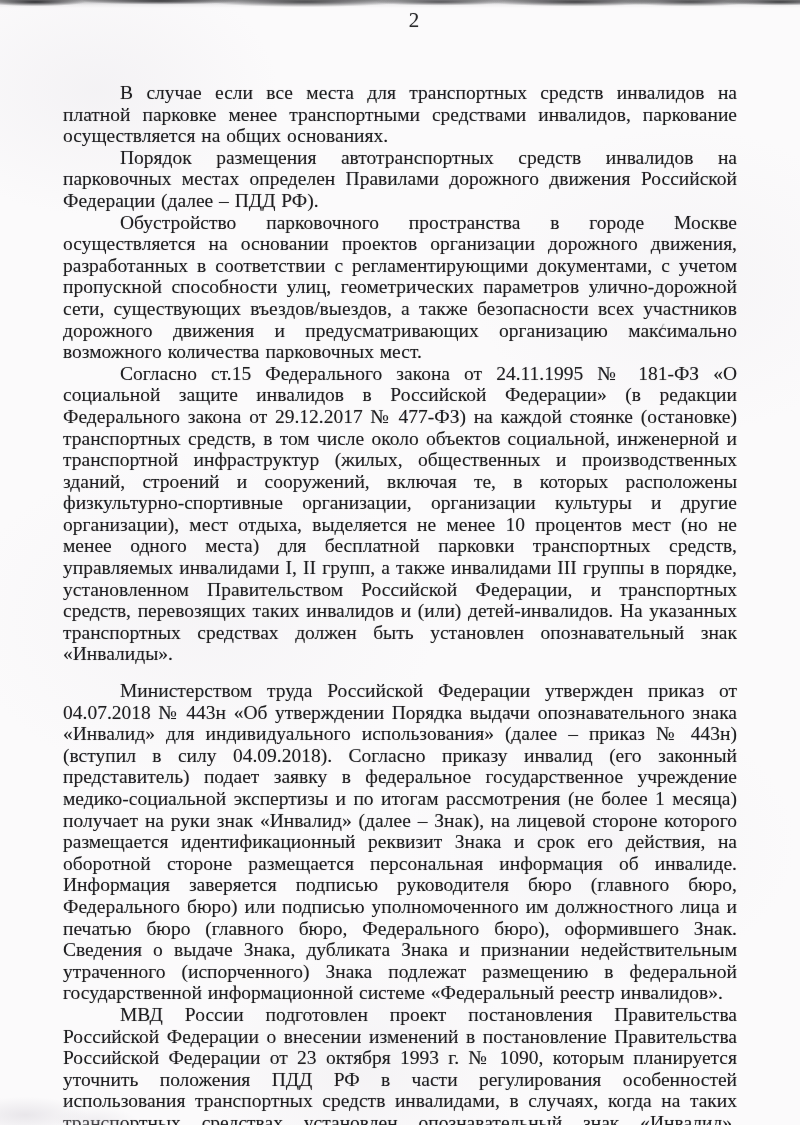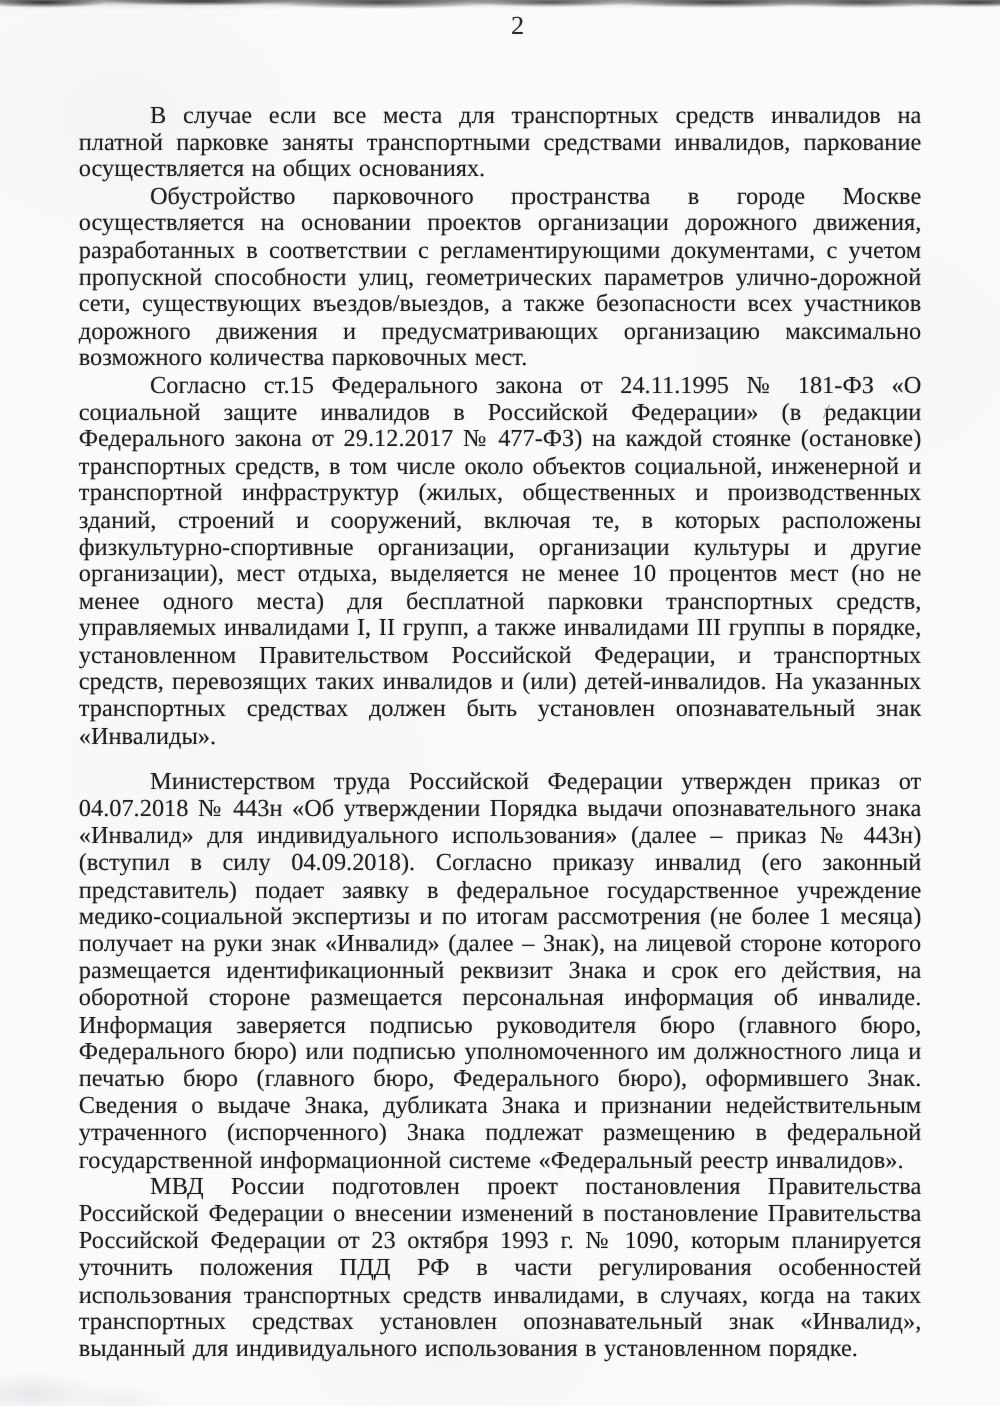--- a/index.html
+++ b/index.html
@@ -91,21 +91,22 @@
 </head>
 <body>
 
 <div class="page">
 
   <div class="scan-band"></div>
 
   <div class="page-number">2</div>
 
   <div class="content">
-    <p>В случае если все места для транспортных средств инвалидов на платной парковке заняты транспортными средствами инвалидов, паркование осуществляется на общих основаниях.</p>
+    <p>В случае если все места для транспортных средств инвалидов на платной парковке менее транспортными средствами инвалидов, паркование осуществляется на общих основаниях.</p>
+    <p>Порядок размещения автотранспортных средств инвалидов на парковочных местах определен Правилами дорожного движения Российской Федерации (далее – ПДД РФ).</p>
     <p>Обустройство парковочного пространства в городе Москве осуществляется на основании проектов организации дорожного движения, разработанных в соответствии с регламентирующими документами, с учетом пропускной способности улиц, геометрических параметров улично-дорожной сети, существующих въездов/выездов, а также безопасности всех участников дорожного движения и предусматривающих организацию максимально возможного количества парковочных мест.</p>
     <p>Согласно ст.15 Федерального закона от 24.11.1995 № 181-ФЗ «О социальной защите инвалидов в Российской Федерации» (в редакции Федерального закона от 29.12.2017 № 477-ФЗ) на каждой стоянке (остановке) транспортных средств, в том числе около объектов социальной, инженерной и транспортной инфраструктур (жилых, общественных и производственных зданий, строений и сооружений, включая те, в которых расположены физкультурно-спортивные организации, организации культуры и другие организации), мест отдыха, выделяется не менее 10 процентов мест (но не менее одного места) для бесплатной парковки транспортных средств, управляемых инвалидами I, II групп, а также инвалидами III группы в порядке, установленном Правительством Российской Федерации, и транспортных средств, перевозящих таких инвалидов и (или) детей-инвалидов. На указанных транспортных средствах должен быть установлен опознавательный знак «Инвалиды».</p>
     <p class="spaced">Министерством труда Российской Федерации утвержден приказ от 04.07.2018 № 443н «Об утверждении Порядка выдачи опознавательного знака «Инвалид» для индивидуального использования» (далее – приказ № 443н) (вступил в силу 04.09.2018). Согласно приказу инвалид (его законный представитель) подает заявку в федеральное государственное учреждение медико-социальной экспертизы и по итогам рассмотрения (не более 1 месяца) получает на руки знак «Инвалид» (далее – Знак), на лицевой стороне которого размещается идентификационный реквизит Знака и срок его действия, на оборотной стороне размещается персональная информация об инвалиде. Информация заверяется подписью руководителя бюро (главного бюро, Федерального бюро) или подписью уполномоченного им должностного лица и печатью бюро (главного бюро, Федерального бюро), оформившего Знак. Сведения о выдаче Знака, дубликата Знака и признании недействительным утраченного (испорченного) Знака подлежат размещению в федеральной государственной информационной системе «Федеральный реестр инвалидов».</p>
     <p>МВД России подготовлен проект постановления Правительства Российской Федерации о внесении изменений в постановление Правительства Российской Федерации от 23 октября 1993 г. № 1090, которым планируется уточнить положения ПДД РФ в части регулирования особенностей использования транспортных средств инвалидами, в случаях, когда на таких транспортных средствах установлен опознавательный знак «Инвалид», выданный для индивидуального использования в установленном порядке.</p>
   </div>
 
   <div class="pen-mark">/</div>
 
   <div class="corner-smudge"></div>
 

